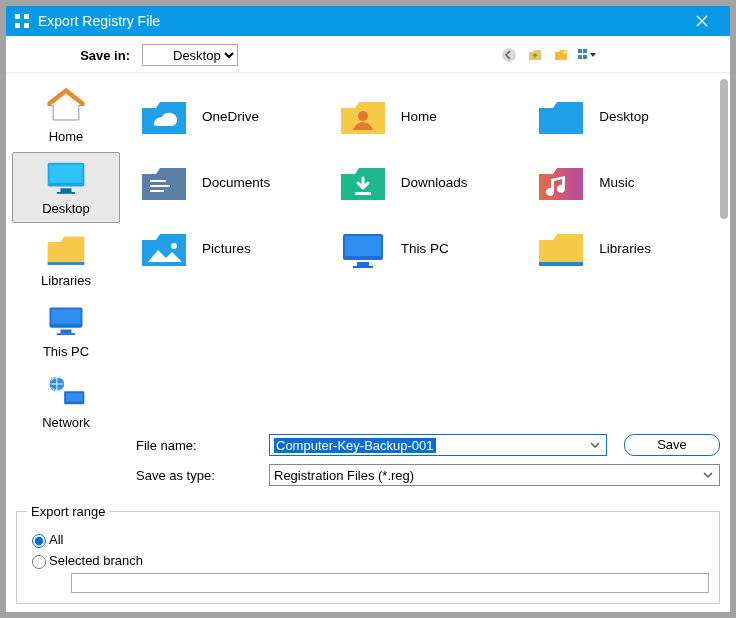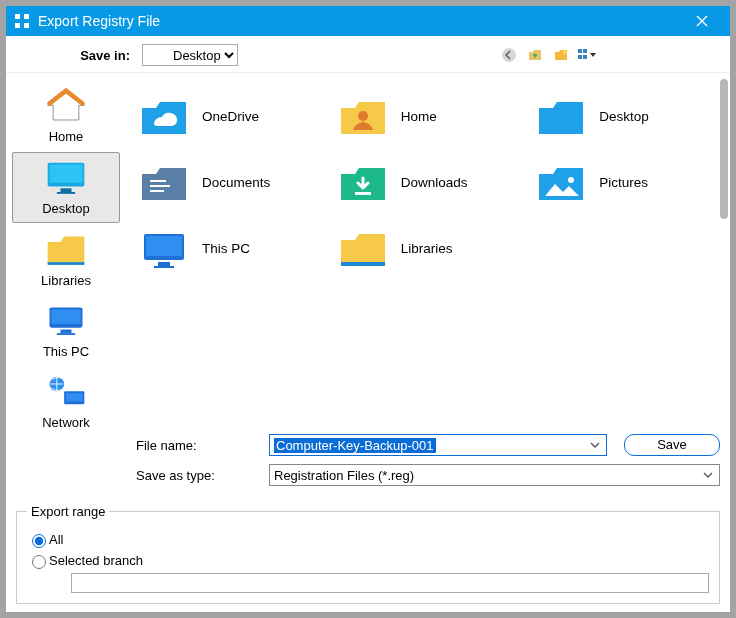--- a/index.html
+++ b/index.html
@@ -383,20 +383,35 @@
           <span class="fi-icon">
             <svg viewBox="0 0 48 44">
                 <path d="M2 14h14l4-6h26v32H2z" fill="#1db98b"></path>
                 <path d="M24 18v10m0 0l-5-5m5 5l5-5" stroke="#fff" stroke-width="3" fill="none" stroke-linecap="round"></path>
                 <rect x="16" y="32" width="16" height="3" fill="#fff"></rect>
               </svg>
           </span>
           <span class="fi-label">Downloads</span>
         </div>
 
+        <div class="file-item">
+          <span class="fi-icon">
+            <svg viewBox="0 0 48 44">
+                <defs>
+                  <linearGradient id="mg" x1="0" x2="1">
+                    <stop offset="0" stop-color="#e46a4a"></stop>
+                    <stop offset="1" stop-color="#b84aa0"></stop>
+                  </linearGradient>
+                </defs>
+                <path d="M2 14h14l4-6h26v32H2z" fill="url(#mg)"></path>
+                <path d="M28 16v13a4 4 0 11-3-4V19l-8 2v11a4 4 0 11-3-4V19l14-3z" fill="#fff"></path>
+              </svg>
+          </span>
+          <span class="fi-label">Music</span>
+        </div>
 
         <div class="file-item">
           <span class="fi-icon">
             <svg viewBox="0 0 48 44">
                 <path d="M2 14h14l4-6h26v32H2z" fill="#1fa0e8"></path>
                 <path d="M8 36l10-12 8 8 6-6 10 10z" fill="#fff"></path>
                 <circle cx="34" cy="20" r="3" fill="#fff"></circle>
               </svg>
           </span>
           <span class="fi-label">Pictures</span>

